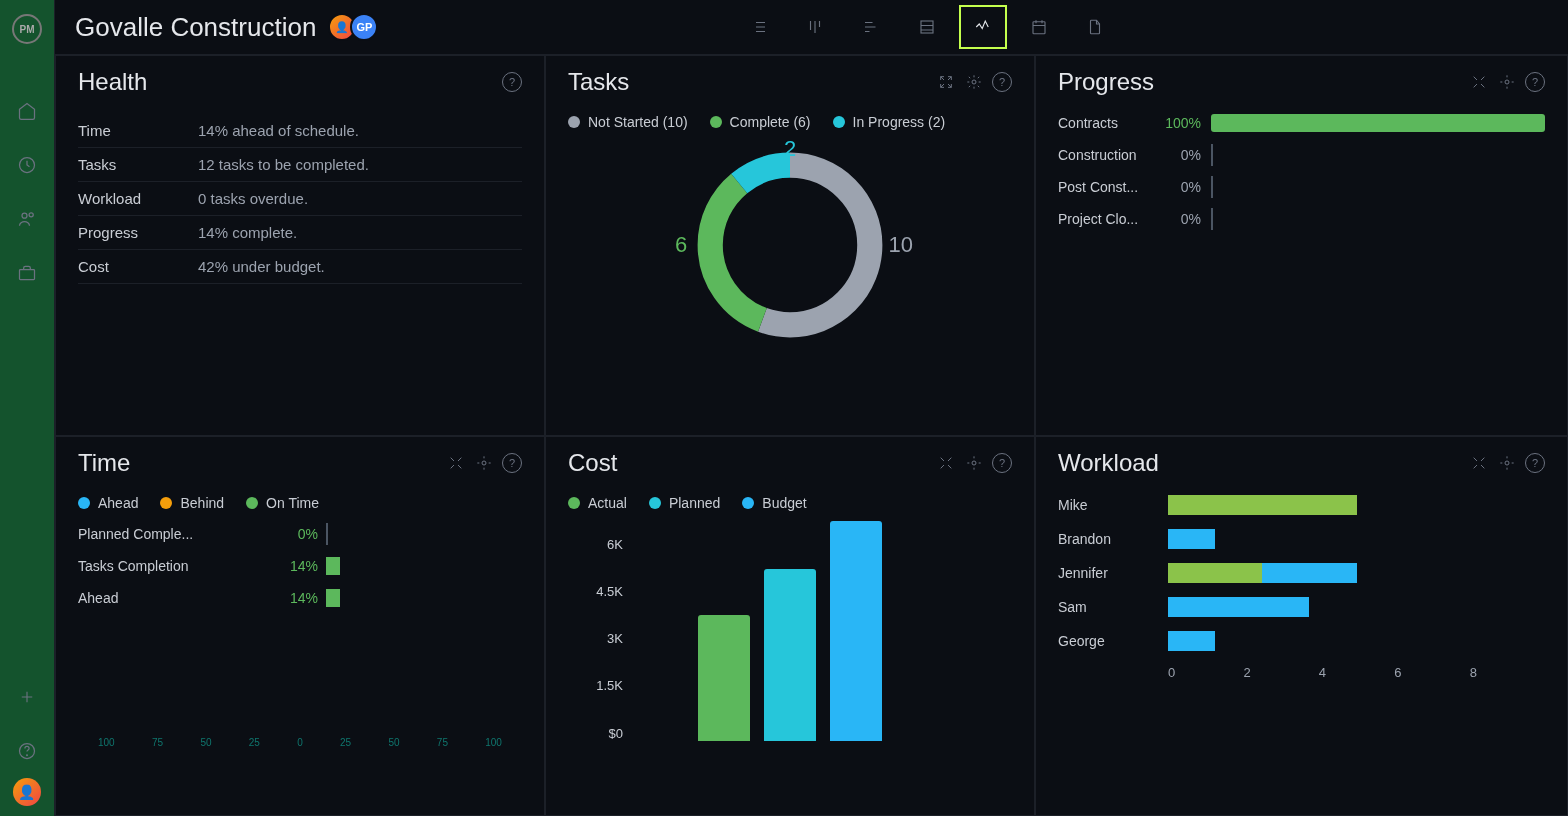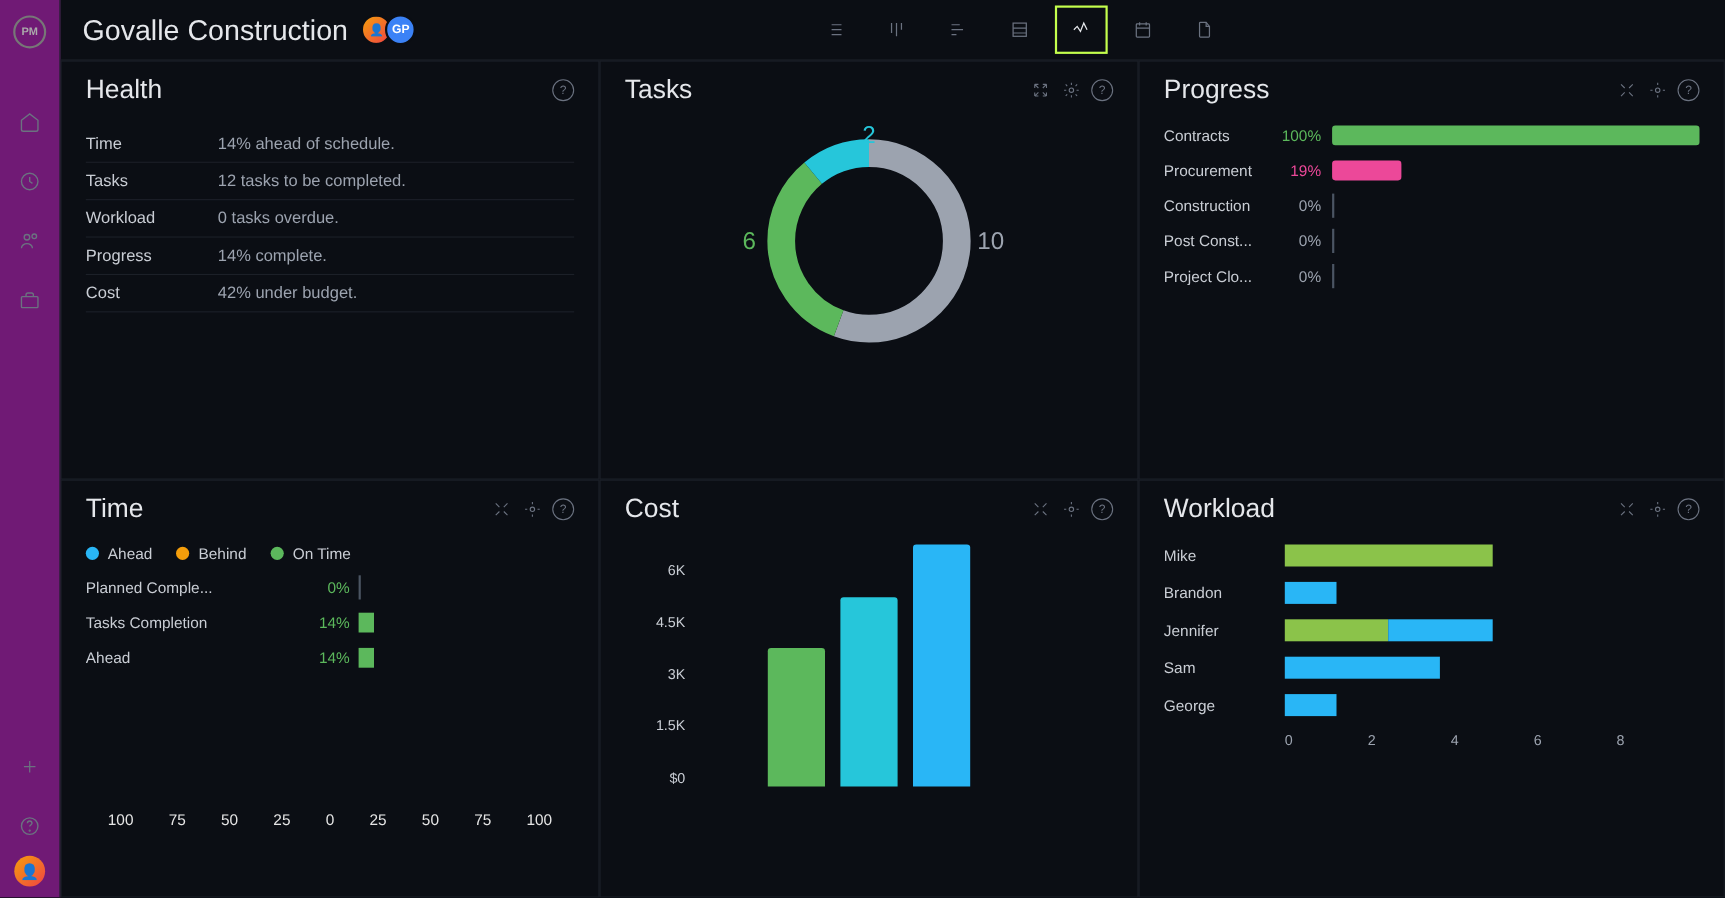--- a/index.html
+++ b/index.html
@@ -1,18 +1,18 @@
 <!DOCTYPE html>
 <html><head>
   <meta charset="utf-8">
   <style>
     * { box-sizing: border-box; margin: 0; padding: 0; font-family: -apple-system, BlinkMacSystemFont, "Segoe UI", Helvetica, Arial, sans-serif; }
     body { background: #0b0e14; color: #c9cdd4; width: 1568px; height: 816px; overflow: hidden; }
     .app { display: flex; width: 100%; height: 100%; }
-    .sidebar { width: 55px; background: #701a75; border-right: 1px solid #1c2028; display: flex; flex-direction: column; align-items: center; padding-top: 14px; }
+    .sidebar { width: 55px; background: #14532d; border-right: 1px solid #1c2028; display: flex; flex-direction: column; align-items: center; padding-top: 14px; }
     .logo { width: 30px; height: 30px; border-radius: 50%; border: 2px solid #777; display: flex; align-items: center; justify-content: center; font-size: 10px; font-weight: 700; color: #aaa; margin-bottom: 40px; }
     .sb-icon { width: 30px; height: 30px; display: flex; align-items: center; justify-content: center; margin: 12px 0; color: #6b7280; cursor: pointer; }
     .sb-spacer { flex: 1; }
     .avatar-sm { width: 28px; height: 28px; border-radius: 50%; background: linear-gradient(135deg,#f59e0b,#ef4444); margin-bottom: 10px; display:flex; align-items:center; justify-content:center; font-size:14px;}
     .main { flex: 1; display: flex; flex-direction: column; }
     .topbar { height: 55px; border-bottom: 1px solid #1c2028; display: flex; align-items: center; padding: 0 20px; }
     .title { font-size: 26px; font-weight: 400; color: #e5e7eb; margin-right: 18px; }
     .avatars { display: flex; }
     .av { width: 28px; height: 28px; border-radius: 50%; display: flex; align-items: center; justify-content: center; font-size: 11px; font-weight: 600; margin-left: -6px; border: 2px solid #0b0e14; }
     .av1 { background: linear-gradient(135deg,#f59e0b,#ef4444); color:#fff; }
@@ -43,21 +43,21 @@
     .prog-pct { width: 48px; text-align: right; margin-right: 10px; }
     .prog-bar { flex: 1; height: 18px; position: relative; }
     .prog-fill { height: 100%; border-radius: 3px; }
     .prog-tick { position: absolute; left: 0; top: -2px; height: 22px; width: 2px; background: #4b5563; }
     .time-row { display: flex; align-items: center; margin-bottom: 14px; font-size: 14px; }
     .time-label { width: 190px; white-space: nowrap; overflow: hidden; text-overflow: ellipsis; }
     .time-pct { width: 50px; text-align: right; color: #5cb85c; margin-right: 8px; }
     .time-track { flex: 1; position: relative; height: 18px; }
     .time-bar { position: absolute; height: 100%; background: #5cb85c; }
     .time-tick { position: absolute; top: -2px; height: 22px; width: 2px; background: #4b5563; }
-    .axis { display: flex; justify-content: space-between; font-size: 14px; color: #e5e5e5; margin-top: 130px; padding: 0 20px; }
+    .axis { display: flex; justify-content: space-between; font-size: 10px; color: #0f766e; margin-top: 130px; padding: 0 20px; }
     .cost-chart { position: relative; height: 240px; margin-top: 10px; }
     .cost-yaxis { position: absolute; left: 0; top: 16px; bottom: 20px; width: 55px; display: flex; flex-direction: column; justify-content: space-between; text-align: right; font-size: 13px; color: #c9cdd4; }
     .cost-bars { position: absolute; left: 130px; bottom: 20px; display: flex; align-items: flex-end; gap: 14px; height: 220px; }
     .cbar { width: 52px; border-radius: 3px 3px 0 0; }
     .wl-row { display: flex; align-items: center; margin-bottom: 14px; font-size: 14px; }
     .wl-label { width: 110px; }
     .wl-bar { flex: 1; height: 20px; display: flex; }
     .wl-seg { height: 100%; }
     .wl-axis { display: flex; font-size: 13px; color: #9ca3af; margin-top: 8px; padding-left: 110px; }
     .wl-axis span { flex: 1; text-align: left; }
@@ -203,20 +203,34 @@
               </div>
             <div class="pa">
                 <svg width="16" height="16" viewBox="0 0 24 24" fill="none" stroke="currentColor" stroke-width="1.5">
                   <circle cx="12" cy="12" r="3"></circle>
                   <path d="M12 2v3M12 19v3M4.2 4.2l2.1 2.1M17.7 17.7l2.1 2.1M2 12h3M19 12h3M4.2 19.8l2.1-2.1M17.7 6.3l2.1-2.1"></path>
                 </svg>
               </div>
             <div class="pa pa-q">?</div>
           </div>
         </div>
+        <div class="legend" id="tasks-legend">
+            <div class="leg">
+              <span class="dot" style="background:#9ca3af"></span>
+              <span>Not Started (10)</span>
+            </div>
+            <div class="leg">
+              <span class="dot" style="background:#5cb85c"></span>
+              <span>Complete (6)</span>
+            </div>
+            <div class="leg">
+              <span class="dot" style="background:#26c6da"></span>
+              <span>In Progress (2)</span>
+            </div>
+          </div>
         <div class="donut">
           <svg width="210" height="210" viewBox="0 0 100 100">
             <circle cx="50" cy="50" r="38" fill="none" stroke="#9ca3af" stroke-width="12" stroke-dasharray="132.6 238.8" stroke-dashoffset="0"></circle>
             <circle cx="50" cy="50" r="38" fill="none" stroke="#5cb85c" stroke-width="12" stroke-dasharray="79.6 238.8" stroke-dashoffset="-132.6"></circle>
             <circle cx="50" cy="50" r="38" fill="none" stroke="#26c6da" stroke-width="12" stroke-dasharray="26.5 238.8" stroke-dashoffset="-212.2"></circle>
           </svg>
           <div class="dlabel" style="top:-4px; left:50%; transform:translateX(-50%); color:#26c6da;">2</div>
           <div class="dlabel" style="top:50%; left:-10px; transform:translateY(-50%); color:#5cb85c;">6</div>
           <div class="dlabel" style="top:50%; right:-18px; transform:translateY(-50%); color:#9ca3af;">10</div>
         </div>
@@ -239,27 +253,20 @@
               </div>
             <div class="pa pa-q">?</div>
           </div>
         </div>
         <div id="progress-rows">
             <div class="prog-row">
        <div class="prog-label">Contracts</div>
        <div class="prog-pct" style="color:#5cb85c">100%</div>
        <div class="prog-bar">
          <div class="prog-fill" style="width:100%;background:#5cb85c"></div>
-       </div>
-     </div>
-            <div class="prog-row">
-       <div class="prog-label">Procurement</div>
-       <div class="prog-pct" style="color:#ec4899">19%</div>
-       <div class="prog-bar">
-         <div class="prog-fill" style="width:19%;background:#ec4899"></div>
        </div>
      </div>
             <div class="prog-row">
        <div class="prog-label">Construction</div>
        <div class="prog-pct" style="color:#9ca3af">0%</div>
        <div class="prog-bar">
          <div class="prog-tick"></div>
        </div>
      </div>
             <div class="prog-row">
@@ -358,20 +365,34 @@
               </div>
             <div class="pa">
                 <svg width="16" height="16" viewBox="0 0 24 24" fill="none" stroke="currentColor" stroke-width="1.5">
                   <circle cx="12" cy="12" r="3"></circle>
                   <path d="M12 2v3M12 19v3M2 12h3M19 12h3"></path>
                 </svg>
               </div>
             <div class="pa pa-q">?</div>
           </div>
         </div>
+        <div class="legend" id="cost-legend">
+            <div class="leg">
+              <span class="dot" style="background:#5cb85c"></span>
+              <span>Actual</span>
+            </div>
+            <div class="leg">
+              <span class="dot" style="background:#26c6da"></span>
+              <span>Planned</span>
+            </div>
+            <div class="leg">
+              <span class="dot" style="background:#29b6f6"></span>
+              <span>Budget</span>
+            </div>
+          </div>
         <div class="cost-chart">
           <div class="cost-yaxis" id="cost-yaxis">
               <div>6K</div>
               <div>4.5K</div>
               <div>3K</div>
               <div>1.5K</div>
               <div>$0</div>
             </div>
           <div class="cost-bars">
             <div class="cbar" style="height:57%; background:#5cb85c;"></div>

